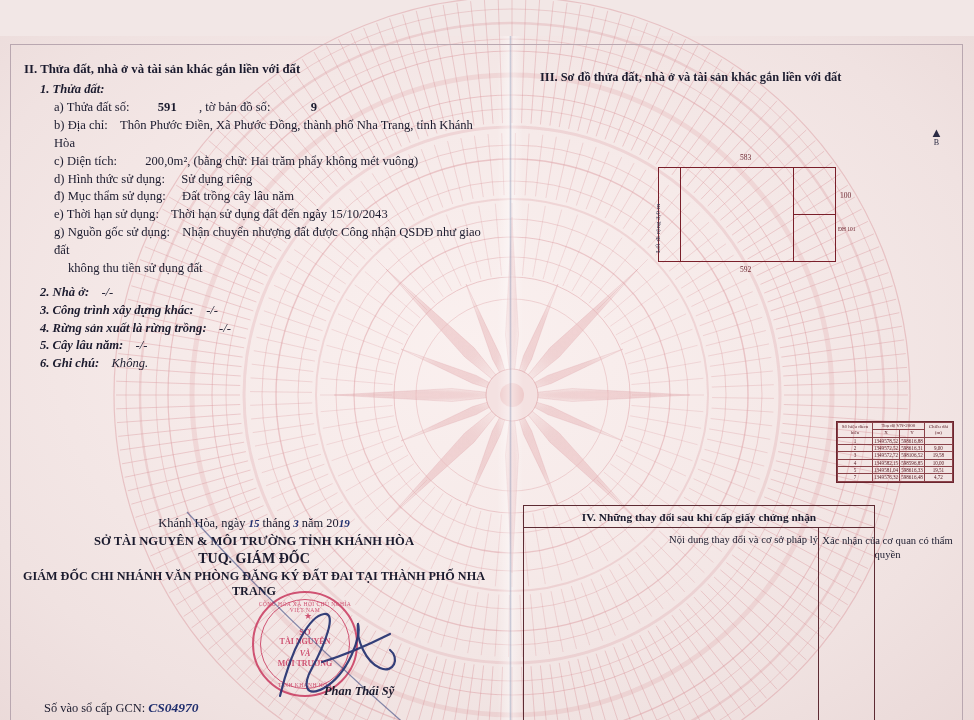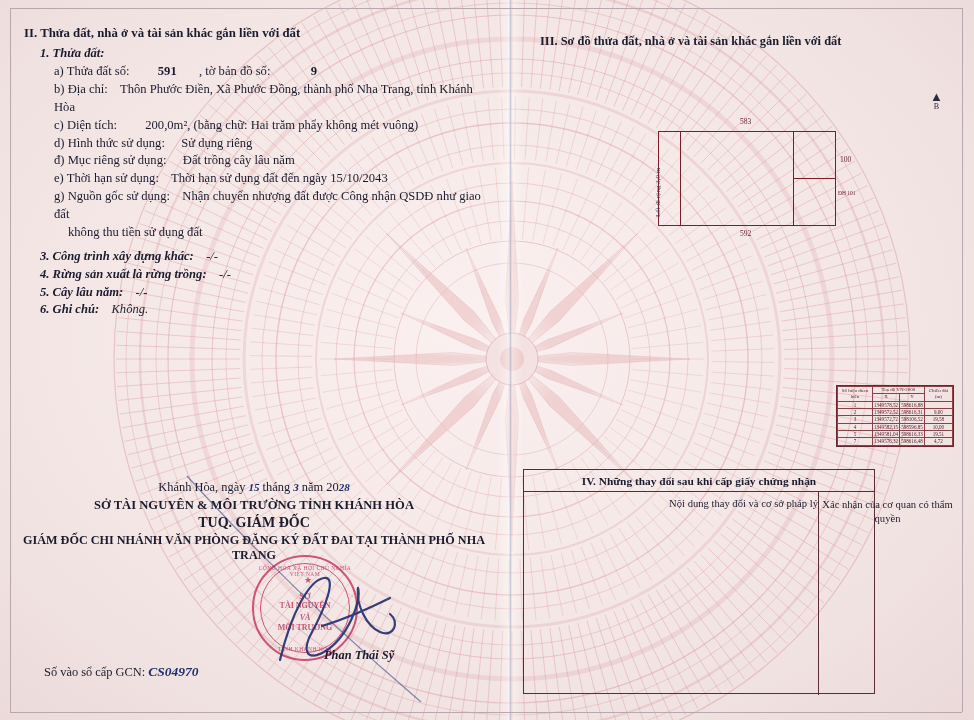--- a/index.html
+++ b/index.html
@@ -10,20 +10,21 @@
     font-family: "Liberation Serif", serif;
     color: #1b1b2e;
     overflow: hidden;
     position: relative;
   }
   
   #paper {
     position:absolute; inset:0;
     background:
       radial-gradient(ellipse at 48% 45%, #faf0ef 0%, #f6eae9 40%, #f0e2e1 75%, #ead9d8 100%);
+    margin-top: 36px;
   }
   
   #fold {
     position:absolute; left:509px; top:0; width:3px; height:720px;
     background: linear-gradient(to right, rgba(120,130,160,0.0), rgba(110,125,165,0.35), rgba(120,130,160,0.0));
   }
   #fold2 {
     position:absolute; left:497px; top:0; width:26px; height:720px;
     background: linear-gradient(to right, rgba(255,255,255,0.0), rgba(255,255,255,0.45), rgba(255,255,255,0.0));
   }
@@ -625,39 +626,44 @@
       <span>200,0m², (bằng chữ: Hai trăm phẩy không mét vuông)</span>
     </div>
 
     <div class="indent2">
       <span>d) Hình thức sử dụng:</span>
       <span style="display:inline-block;width:10px"></span>
       <span>Sử dụng riêng</span>
     </div>
 
     <div class="indent2">
-      <span>đ) Mục riêng sử dụng:</span>
+      <span>đ) Mục thẩm sử dụng:</span>
       <span style="display:inline-block;width:10px"></span>
       <span>Đất trồng cây lâu năm</span>
     </div>
 
     <div class="indent2">
       <span>e) Thời hạn sử dụng:</span>
       <span style="display:inline-block;width:6px"></span>
       <span>Thời hạn sử dụng đất đến ngày 15/10/2043</span>
     </div>
 
     <div class="indent2">
       <span>g) Nguồn gốc sử dụng:</span>
       <span style="display:inline-block;width:6px"></span>
       <span>Nhận chuyển nhượng đất được Công nhận QSDĐ như giao đất</span>
     </div>
     <div style="padding-left:44px">không thu tiền sử dụng đất</div>
 
     <div class="gap-m"></div>
+    <div class="italic bold indent1">
+      <span>2. Nhà ở:</span>
+      <span style="display:inline-block;width:6px"></span>
+      <span class="italic" style="font-weight:normal">-/-</span>
+    </div>
     <div class="italic bold indent1">
       <span>3. Công trình xây dựng khác:</span>
       <span style="display:inline-block;width:6px"></span>
       <span class="italic" style="font-weight:normal">-/-</span>
     </div>
     <div class="italic bold indent1">
       <span>4. Rừng sản xuất là rừng trồng:</span>
       <span style="display:inline-block;width:6px"></span>
       <span class="italic" style="font-weight:normal">-/-</span>
     </div>
@@ -761,21 +767,21 @@
     <div id="sec4-colA">Nội dung thay đổi và cơ sở pháp lý</div>
     <div id="sec4-colB">Xác nhận của cơ quan có thẩm quyền</div>
   </div>
 
   <div id="sign">
     <div class="date-line">
       <span>Khánh Hòa, ngày</span>
       <span class="hw-date">15</span>
       <span>tháng</span>
       <span class="hw-date">3</span>
-      <span>năm 20</span><span class="hw-date">28</span>
+      <span>năm 20</span><span class="hw-date">19</span>
     </div>
     <div class="org">SỞ TÀI NGUYÊN &amp; MÔI TRƯỜNG TỈNH KHÁNH HÒA</div>
     <div class="org2">TUQ. GIÁM ĐỐC</div>
     <div class="org3">GIÁM ĐỐC CHI NHÁNH VĂN PHÒNG ĐĂNG KÝ ĐẤT ĐAI TẠI THÀNH PHỐ NHA TRANG</div>
   </div>
 
   <div id="seal">
     <div class="ring2"></div>
     <div class="arc-top">CỘNG HÒA XÃ HỘI CHỦ NGHĨA VIỆT NAM</div>
     <div class="star">★</div>

